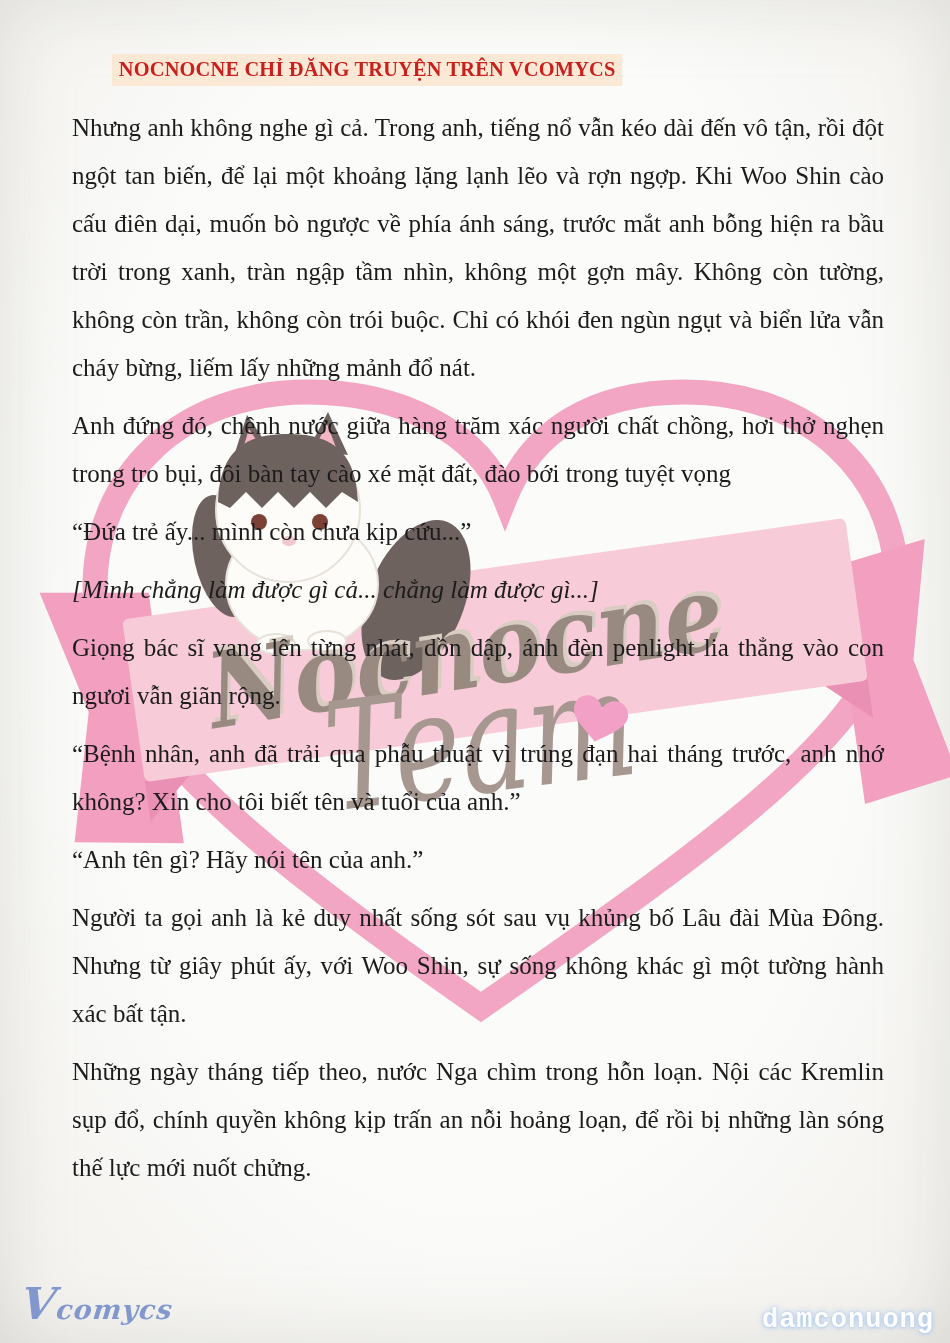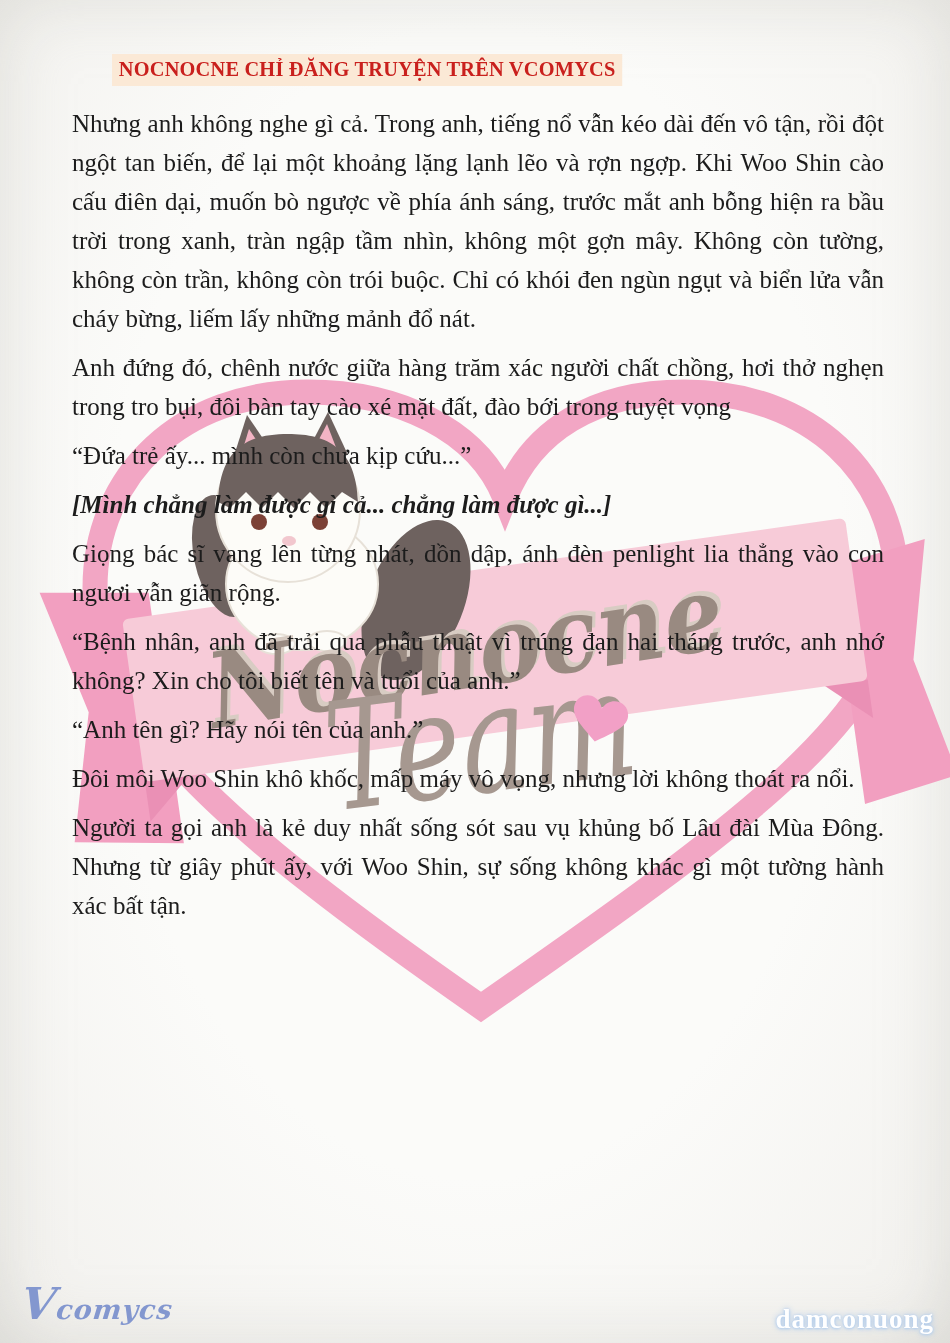--- a/index.html
+++ b/index.html
@@ -19,36 +19,36 @@
     font-family:"Liberation Serif","DejaVu Serif",serif;
     font-weight:bold;font-size:21px;letter-spacing:.2px;
     padding:3px 7px 4px 7px;white-space:nowrap;
     transform:scaleX(.97);transform-origin:left center;
   }
   .content{
     position:absolute;left:72px;top:104px;width:812px;z-index:2;
   }
   .para{
     margin:0 0 10px 0;
-    font-size:25px;line-height:39px;
+    font-size:25px;line-height:48px;
     color:#1c1c1c;
     text-align:justify;
   }
-  .para.bracket{font-style:italic;font-weight:bold;}
+  .para.bracket{font-style:italic;font-weight:normal;}
   .vcomycs-logo{
     position:absolute;left:22px;bottom:14px;z-index:2;
     font-family:"DejaVu Serif","Liberation Serif",serif;
     font-style:italic;font-weight:bold;
     font-size:27px;letter-spacing:1px;
     transform:skewX(-6deg);
   }
   .vcomycs-logo::first-letter{font-size:44px;}
   .credit-text{
     position:absolute;right:16px;bottom:8px;z-index:2;
-    font-family:Liberation Serif, serif;
+    font-family:Liberation Mono, monospace;
     font-weight:bold;font-size:27px;letter-spacing:1px;
     text-shadow:0 0 6px #a9c6ea, 0 1px 3px #b9d2ee, 0 0 2px #c4d8f0;
     text-align:center;
   }
 </style>
 </head>
 <body>
 
 <div class="page">
 
@@ -91,20 +91,20 @@
   <div class="header-notice" style="color: rgb(201, 32, 29); background: rgb(251, 233, 214);">NOCNOCNE CHỈ ĐĂNG TRUYỆN TRÊN VCOMYCS</div>
 
   <div class="content">
       <p class="para">Nhưng anh không nghe gì cả. Trong anh, tiếng nổ vẫn kéo dài đến vô tận, rồi đột ngột tan biến, để lại một khoảng lặng lạnh lẽo và rợn ngợp. Khi Woo Shin cào cấu điên dại, muốn bò ngược về phía ánh sáng, trước mắt anh bỗng hiện ra bầu trời trong xanh, tràn ngập tầm nhìn, không một gợn mây. Không còn tường, không còn trần, không còn trói buộc. Chỉ có khói đen ngùn ngụt và biển lửa vẫn cháy bừng, liếm lấy những mảnh đổ nát.</p>
       <p class="para">Anh đứng đó, chênh nước giữa hàng trăm xác người chất chồng, hơi thở nghẹn trong tro bụi, đôi bàn tay cào xé mặt đất, đào bới trong tuyệt vọng</p>
       <p class="para">“Đứa trẻ ấy... mình còn chưa kịp cứu...”</p>
       <p class="para bracket">[Mình chẳng làm được gì cả... chẳng làm được gì...]</p>
       <p class="para">Giọng bác sĩ vang lên từng nhát, dồn dập, ánh đèn penlight lia thẳng vào con ngươi vẫn giãn rộng.</p>
       <p class="para">“Bệnh nhân, anh đã trải qua phẫu thuật vì trúng đạn hai tháng trước, anh nhớ không? Xin cho tôi biết tên và tuổi của anh.”</p>
       <p class="para">“Anh tên gì? Hãy nói tên của anh.”</p>
-      <p class="para">Đôi môi Woo Shin khô khốc, mấp máy vô vọng, nhưng lời không thoát ra nổi.</p>
       <p class="para">Người ta gọi anh là kẻ duy nhất sống sót sau vụ khủng bố Lâu đài Mùa Đông. Nhưng từ giây phút ấy, với Woo Shin, sự sống không khác gì một tường hành xác bất tận.</p>
+      <p class="para">Những ngày tháng tiếp theo, nước Nga chìm trong hỗn loạn. Nội các Kremlin sụp đổ, chính quyền không kịp trấn an nỗi hoảng loạn, để rồi bị những làn sóng thế lực mới nuốt chửng.</p>
     </div>
 
   <div class="vcomycs-logo" style="color: rgb(131, 151, 207);">Vcomycs</div>
   <div class="credit-text" style="color: rgb(255, 255, 255);">damconuong</div>
 
 </div>
 
 </body></html>

